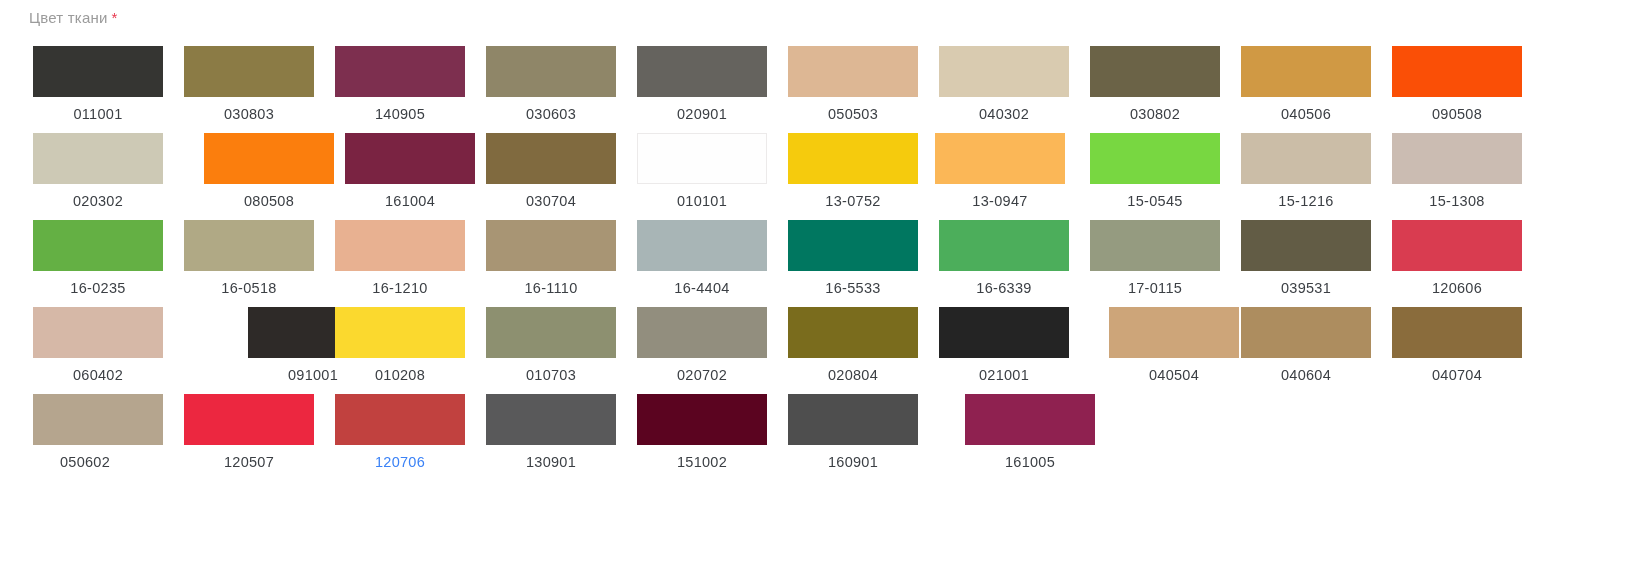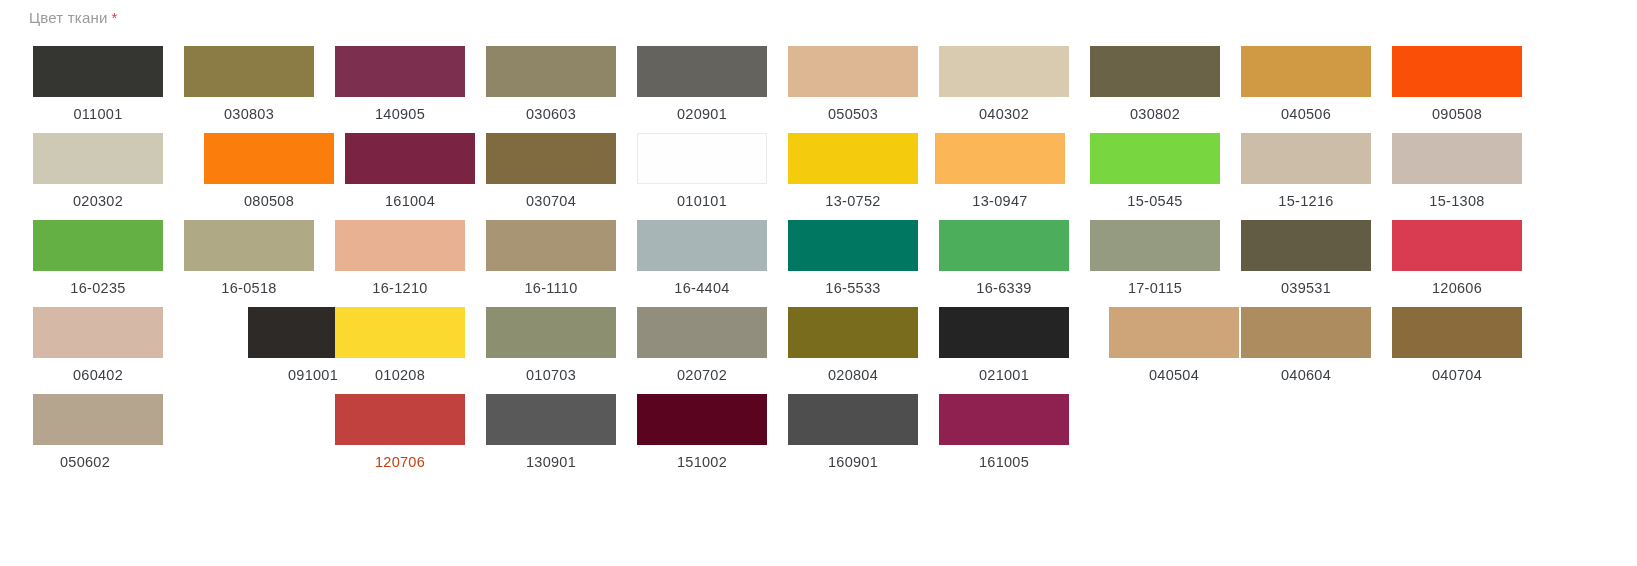--- a/index.html
+++ b/index.html
@@ -247,34 +247,38 @@
       <div class="swatch-item" style="left: 1392px; width: 130px;">
         <span class="swatch-chip" style="background: rgb(138, 108, 60); width: 130px; height: 51px;"></span>
         <span class="swatch-label" style="color: rgb(59, 63, 68);">040704</span>
       </div>
     </div>
     <div class="swatch-row" style="height: 87px;">
       <div class="swatch-item" style="left: 33px; width: 104px;">
         <span class="swatch-chip" style="background: rgb(181, 165, 142); width: 130px; height: 51px;"></span>
         <span class="swatch-label" style="color: rgb(59, 63, 68);">050602</span>
       </div>
+      <div class="swatch-item" style="left: 184px; width: 130px;">
+        <span class="swatch-chip" style="background: rgb(236, 39, 64); width: 130px; height: 51px;"></span>
+        <span class="swatch-label" style="color: rgb(59, 63, 68);">120507</span>
+      </div>
       <div class="swatch-item" style="left: 335px; width: 130px;">
         <span class="swatch-chip" style="background: rgb(193, 65, 63); width: 130px; height: 51px;"></span>
-        <span class="swatch-label" style="color: #c2410c;">120706</span>
+        <span class="swatch-label" style="color: #3b82f6;">120706</span>
       </div>
       <div class="swatch-item" style="left: 486px; width: 130px;">
         <span class="swatch-chip" style="background: rgb(89, 89, 90); width: 130px; height: 51px;"></span>
         <span class="swatch-label" style="color: rgb(59, 63, 68);">130901</span>
       </div>
       <div class="swatch-item" style="left: 637px; width: 130px;">
         <span class="swatch-chip" style="background: rgb(91, 4, 32); width: 130px; height: 51px;"></span>
         <span class="swatch-label" style="color: rgb(59, 63, 68);">151002</span>
       </div>
       <div class="swatch-item" style="left: 788px; width: 130px;">
         <span class="swatch-chip" style="background: rgb(78, 78, 78); width: 130px; height: 51px;"></span>
         <span class="swatch-label" style="color: rgb(59, 63, 68);">160901</span>
       </div>
-      <div class="swatch-item" style="left: 939px; width: 130px;">
+      <div class="swatch-item" style="left: 965px; width: 130px;">
         <span class="swatch-chip" style="background: rgb(143, 33, 80); width: 130px; height: 51px;"></span>
         <span class="swatch-label" style="color: rgb(59, 63, 68);">161005</span>
       </div>
     </div>
   </div>
 
 </body></html>

